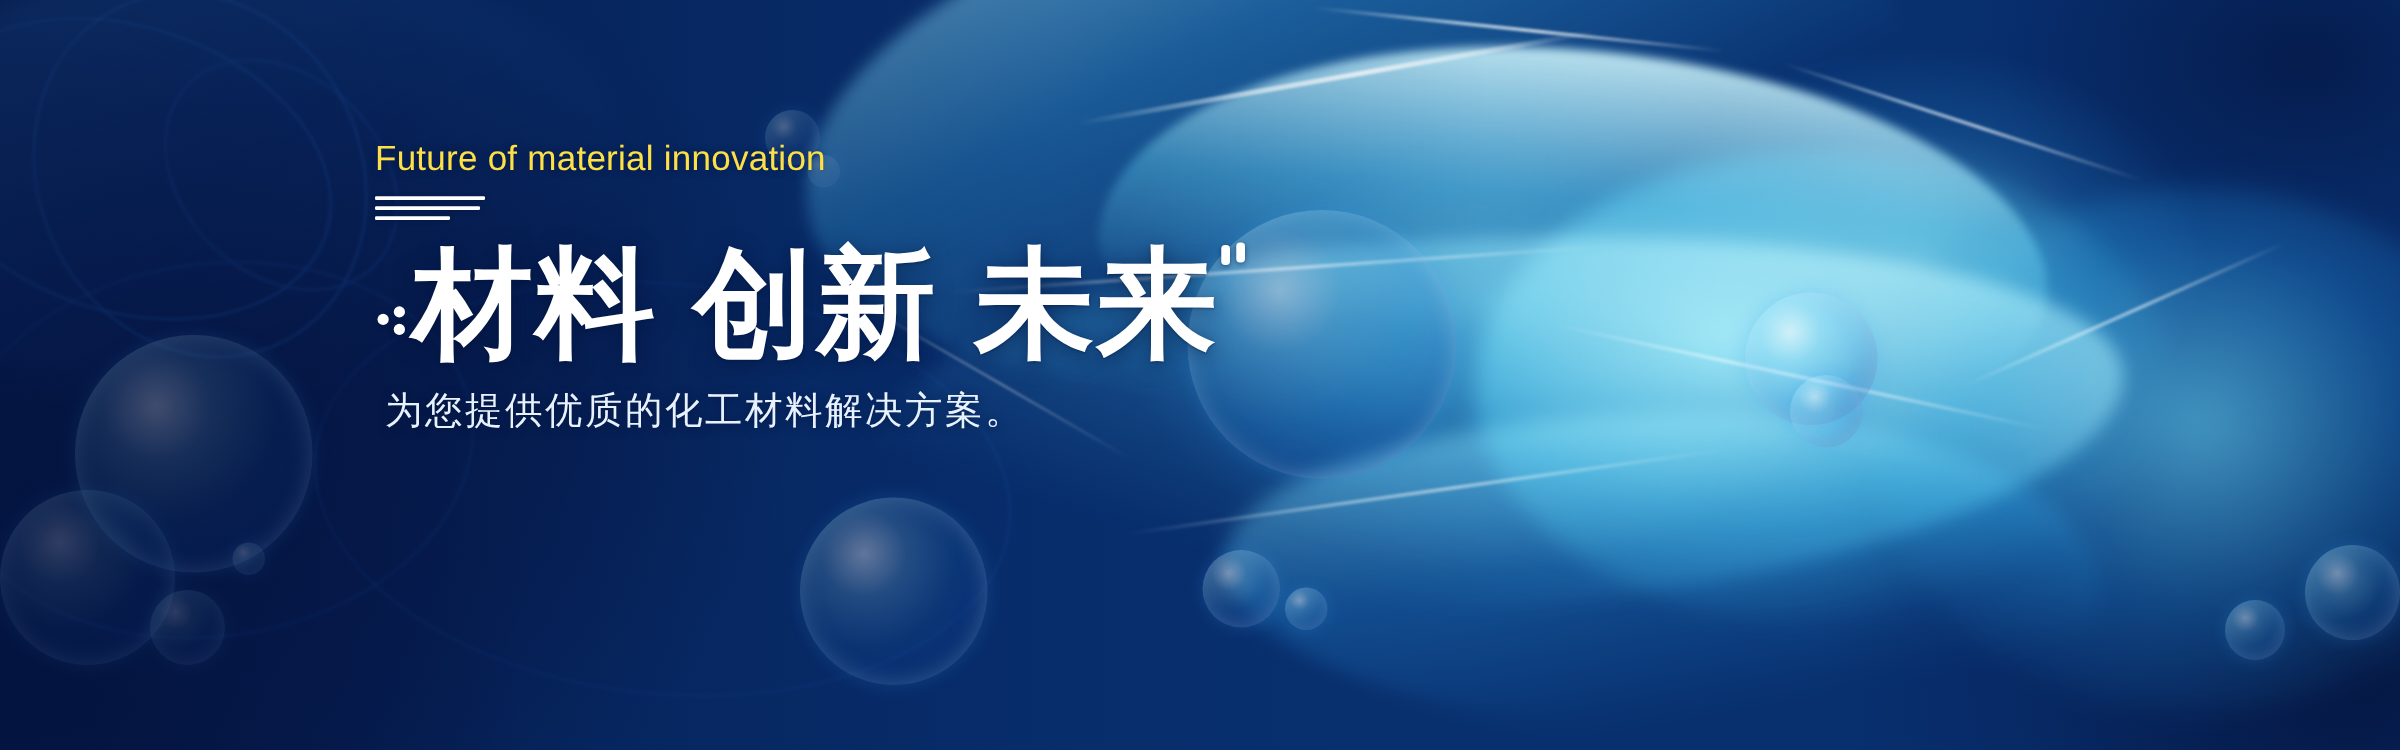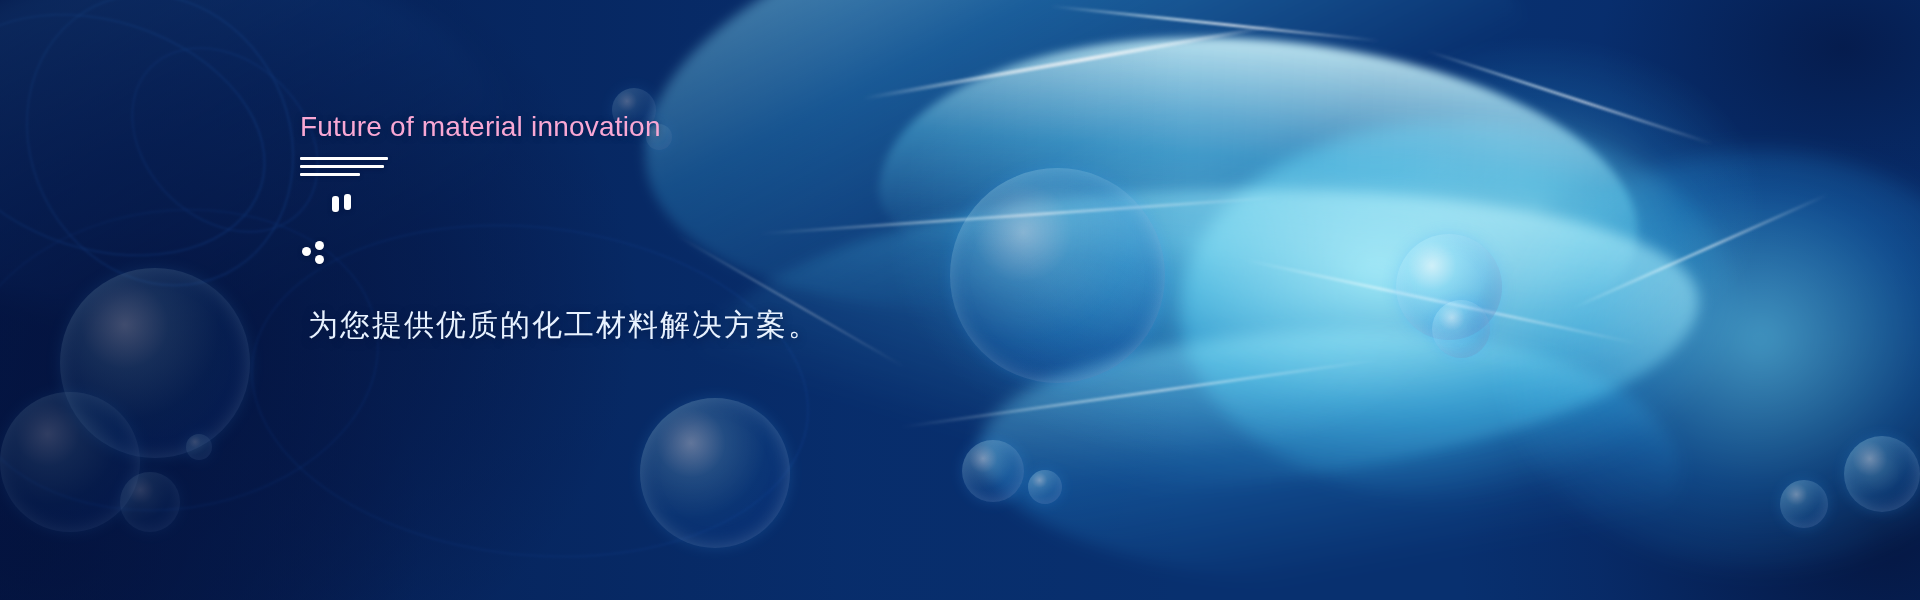--- a/index.html
+++ b/index.html
@@ -156,21 +156,21 @@
     position:absolute;
     left:300px; top:112px;
     width:760px;
     z-index:20;
   }
 
   .eyebrow {
     font-size:28px;
     line-height:1.1;
     font-weight:400;
-    color:#f9a8d4;
+    color:#fde047;
     letter-spacing:.2px;
     text-shadow:0 1px 6px rgba(2,16,54,.55);
     white-space:nowrap;
   }
 
   .rules { margin-top:14px; }
   .rules .rule {
     height:3px;
     background:#ffffff;
     border-radius:1px;
@@ -293,20 +293,21 @@
       <div class="rule"></div>
     </div>
 
     <div class="headline-row">
       <span class="quote quote-open">
         <span class="dot d1"></span>
         <span class="dot d2"></span>
         <span class="dot d3"></span>
       </span>
 
+      <span class="headline">材料 创新 未来</span>
 
       <span class="quote quote-close">
         <span class="dot d1"></span>
         <span class="dot d2"></span>
       </span>
     </div>
 
     <div class="subtitle">为您提供优质的化工材料解决方案。</div>
 
   </div>

